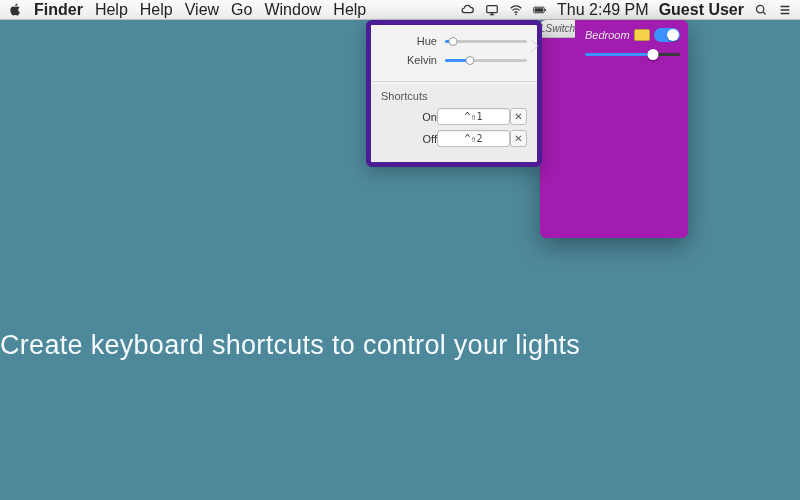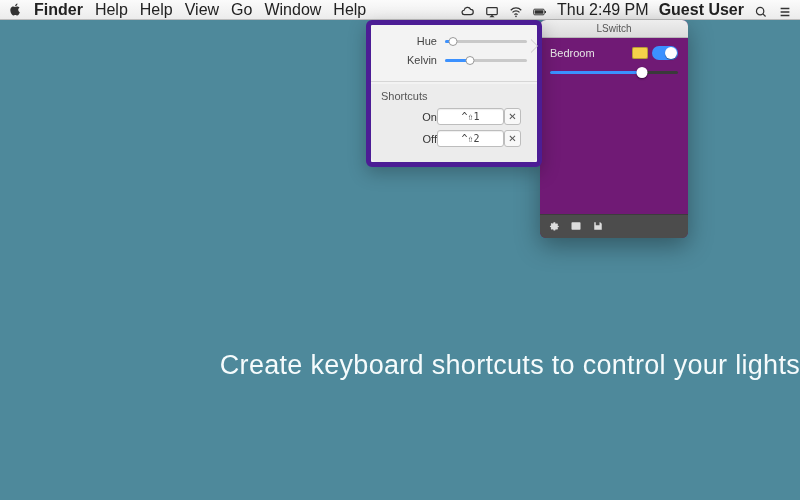--- a/index.html
+++ b/index.html
@@ -10,38 +10,38 @@
   .menubar {
     height: 20px; width: 100%;
     background: linear-gradient(#fbfbfb,#ececec);
     border-bottom: 1px solid #bdbdbd;
     display: flex; align-items: center;
     font-size: 16px; color:#222;
     padding: 0 8px;
   }
   .menubar .left { display:flex; align-items:center; gap:12px; }
   .menubar .app { font-weight:600; }
-  .menubar .right { margin-left:auto; display:flex; align-items:flex-end; gap:10px; }
+  .menubar .right { margin-left:auto; display:flex; align-items:center; gap:10px; }
   .menubar .ico { display:inline-flex; align-items:center; justify-content:center; width:14px; height:14px; }
   .menubar svg { width:14px; height:14px; stroke:#333; fill:none; stroke-width:1.4; }
   .apple svg { fill:#333; stroke:none; width:13px; height:13px; }
 
   
   .tagline {
     position:absolute; left:0; right:0; top:330px;
-    text-align:right; color:#f5fbfc;
-    font-size:27px; font-weight:300; letter-spacing:.3px;margin-top:20px;
+    text-align:left; color:#f5fbfc;
+    font-size:27px; font-weight:300; letter-spacing:.3px;
   }
 
   
   .lswitch {
     position:absolute; left:540px; top:20px; width:148px; height:218px;
-    background:#701a75; border-radius:6px;
+    background:#a21caf; border-radius:6px;
     box-shadow:0 8px 25px rgba(0,0,0,.35);
-    display:flex; flex-direction:column; overflow:hidden;
+    display:flex; flex-direction:row; overflow:hidden;font-style:italic;
   }
   .lswitch .titlebar {
     height:18px; background:linear-gradient(#eeeeee,#dcdcdc);
     border-bottom:1px solid #b8b8b8;
     font-size:10px; color:#555; display:flex; align-items:center; justify-content:center;
   }
   .lswitch .body { flex:1; padding:8px 10px 6px 10px; color:#e6e6e6; font-size:11px; }
   .roomrow { margin-bottom:14px; }
   .roomrow .top { display:flex; align-items:center; gap:4px; }
   .roomrow .name { flex:1; }
@@ -73,21 +73,21 @@
   }
   .popover .sliders { padding:10px 10px 6px 10px; }
   .prow { display:flex; align-items:center; gap:8px; margin-bottom:7px; }
   .prow .lbl { width:56px; text-align:right; color:#444; }
   .pslider { flex:1; height:12px; position:relative; }
   .pslider .tr { position:absolute; left:0; right:0; top:5px; height:3px; background:#c9c9c9; border-radius:2px; }
   .pslider .fl { position:absolute; left:0; top:5px; height:3px; background:#3b91ff; border-radius:2px; }
   .pslider .th { position:absolute; top:2px; width:9px; height:9px; border-radius:50%; background:#fff; border:1px solid #9a9a9a; transform:translateX(-50%); }
 
   .popover .divider { height:1px; background:#d6d6d6; margin:2px 0; }
-  .popover .shortcuts { padding:6px 16px 10px 10px; background:#ececec; border-bottom-left-radius:6px; border-bottom-right-radius:6px; }
+  .popover .shortcuts { padding:6px 10px 10px 10px; background:#ececec; border-bottom-left-radius:6px; border-bottom-right-radius:6px; }
   .popover .sh-head { color:#555; margin-bottom:6px; }
   .shrow { display:flex; align-items:center; gap:0; margin-bottom:5px; }
   .shrow .lbl { width:56px; text-align:right; }
   .keyfield {
     flex:1; height:17px; background:#fff; border:1px solid #bdbdbd; border-radius:3px;
     font-size:10px; font-family: Menlo, monospace; color:#444;
     display:flex; align-items:center; justify-content:center;
     box-shadow: inset 0 1px 1px rgba(0,0,0,.07);
   }
   .clearbtn {

